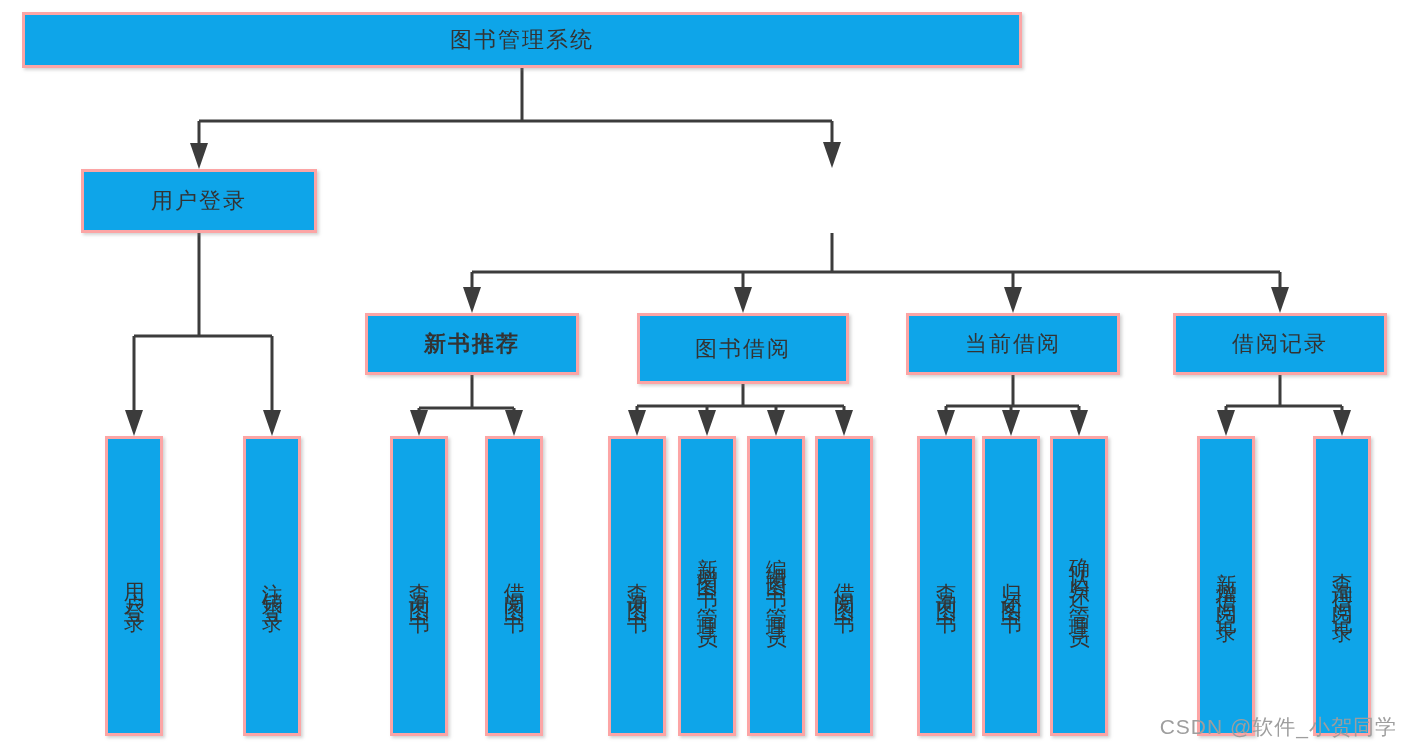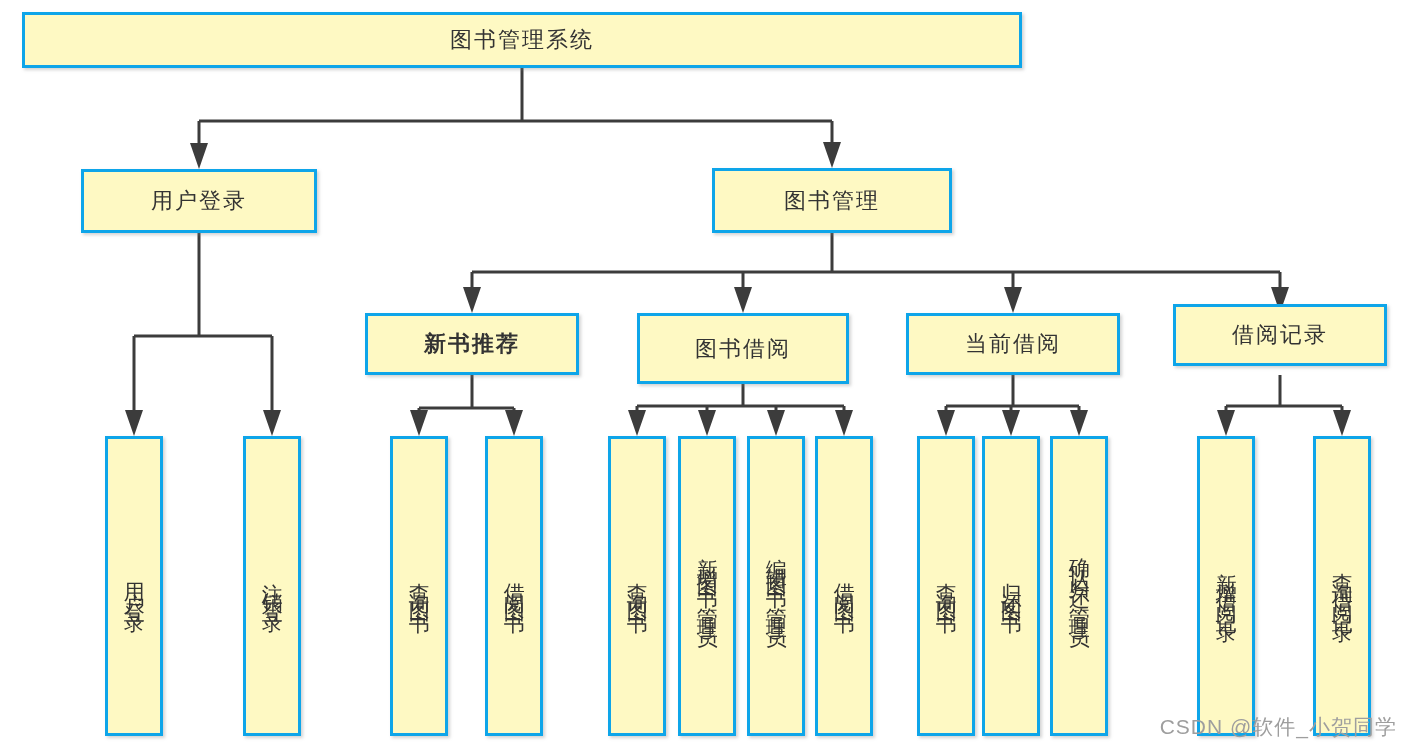--- a/index.html
+++ b/index.html
@@ -12,22 +12,22 @@
     overflow:hidden;
   }
   .connectors {
     position:absolute; left:0; top:0;
     width:1405px; height:747px;
   }
   .connectors path.line { stroke:#3c3c3c; stroke-width:3; fill:none; }
   .connectors polygon.arrow { fill:#3c3c3c; stroke:none; }
   .box {
     position:absolute;
-    background:#fef9c3;
-    border:3px solid #0ea5e9;
+    background:#0ea5e9;
+    border:3px solid #fca5a5;
     display:flex; align-items:center; justify-content:center;
     box-shadow:2px 2px 3px rgba(130,130,130,0.35);
   }
   .box .lbl {
     font-size:22px;
     color:#333333;
     letter-spacing:2px;
     white-space:nowrap;
   }
   .leaf .lbl {
@@ -96,34 +96,31 @@
     </g>
   </svg>
 
   <div class="box" style="left:22px; top:12px; width:1000px; height:56px;">
     <span class="lbl">图书管理系统</span>
   </div>
 
   <div class="box" style="left:81px; top:169px; width:236px; height:64px;">
     <span class="lbl">用户登录</span>
   </div>
-  <div class="box" style="left:712px; top:168px; width:240px; height:65px;">
-    <span class="lbl">图书管理</span>
-  </div>
 
   <div class="box" style="left:365px; top:313px; width:214px; height:62px;font-weight:bold;">
     <span class="lbl">新书推荐</span>
   </div>
   <div class="box" style="left:637px; top:313px; width:212px; height:71px;">
     <span class="lbl">图书借阅</span>
   </div>
   <div class="box" style="left:906px; top:313px; width:214px; height:62px;font-family:Liberation Mono, monospace;">
     <span class="lbl">当前借阅</span>
   </div>
-  <div class="box" style="left:1173px; top:304px; width:214px; height:62px;text-align:center;">
+  <div class="box" style="left:1173px; top:313px; width:214px; height:62px;text-align:center;">
     <span class="lbl">借阅记录</span>
   </div>
 
   <div class="box leaf" style="left:105px; top:436px; width:58px; height:300px;">
     <span class="lbl">用户登录</span>
   </div>
   <div class="box leaf" style="left:243px; top:436px; width:58px; height:300px;">
     <span class="lbl">注销登录</span>
   </div>
 

